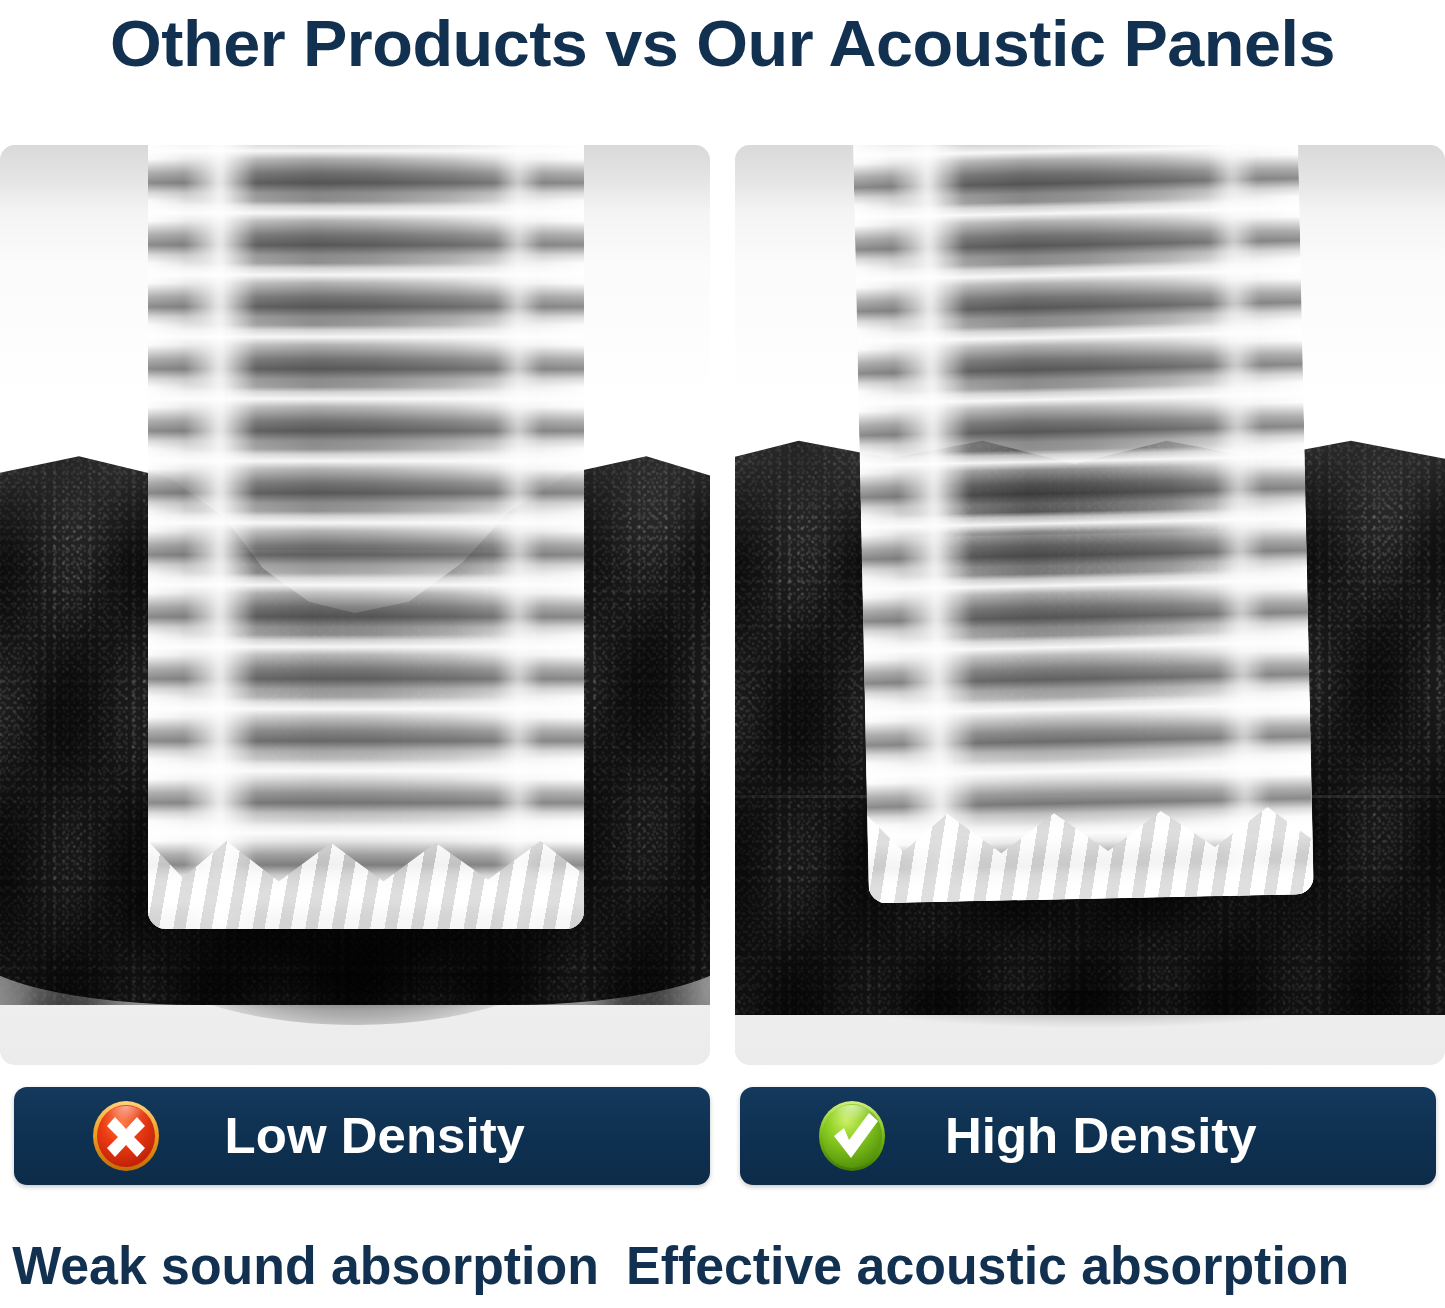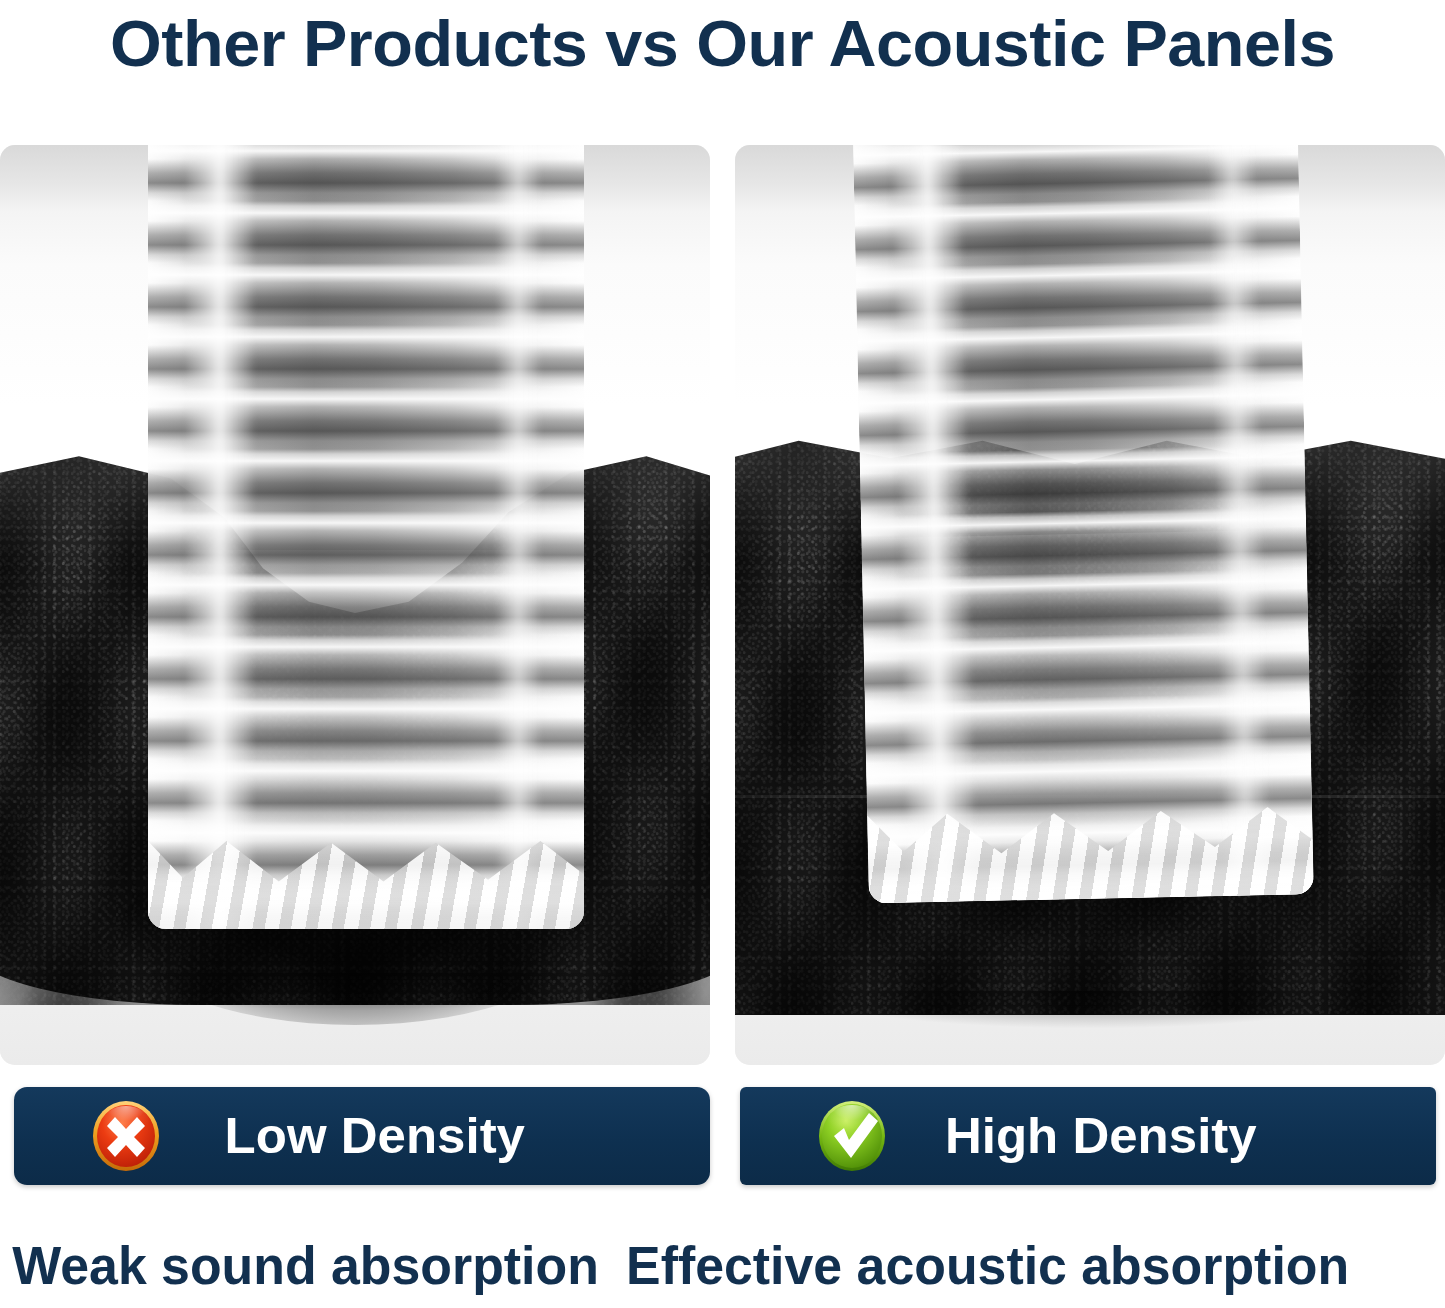--- a/index.html
+++ b/index.html
@@ -285,21 +285,21 @@
     top: 1087px;
     height: 98px;
     border-radius: 13px;
     background: linear-gradient(to bottom, #123css, #0e3050);
     background: linear-gradient(to bottom, #14395c 0%, #0e3050 55%, #0c2b48 100%);
     box-shadow: 0 2px 5px rgba(0,0,0,.22);
     display: flex;
     align-items: center;
   }
   .label-bar.left  { left: 14px;  width: 696px; }
-  .label-bar.right { left: 740px; width: 696px; border-radius: 6px; }
+  .label-bar.right { left: 740px; width: 696px; }
 
   .status-icon {
     position: relative;
     width: 72px;
     height: 76px;
     margin-left: 76px;
     flex: 0 0 auto;
   }
   .status-icon svg { display: block; width: 100%; height: 100%; }
 

